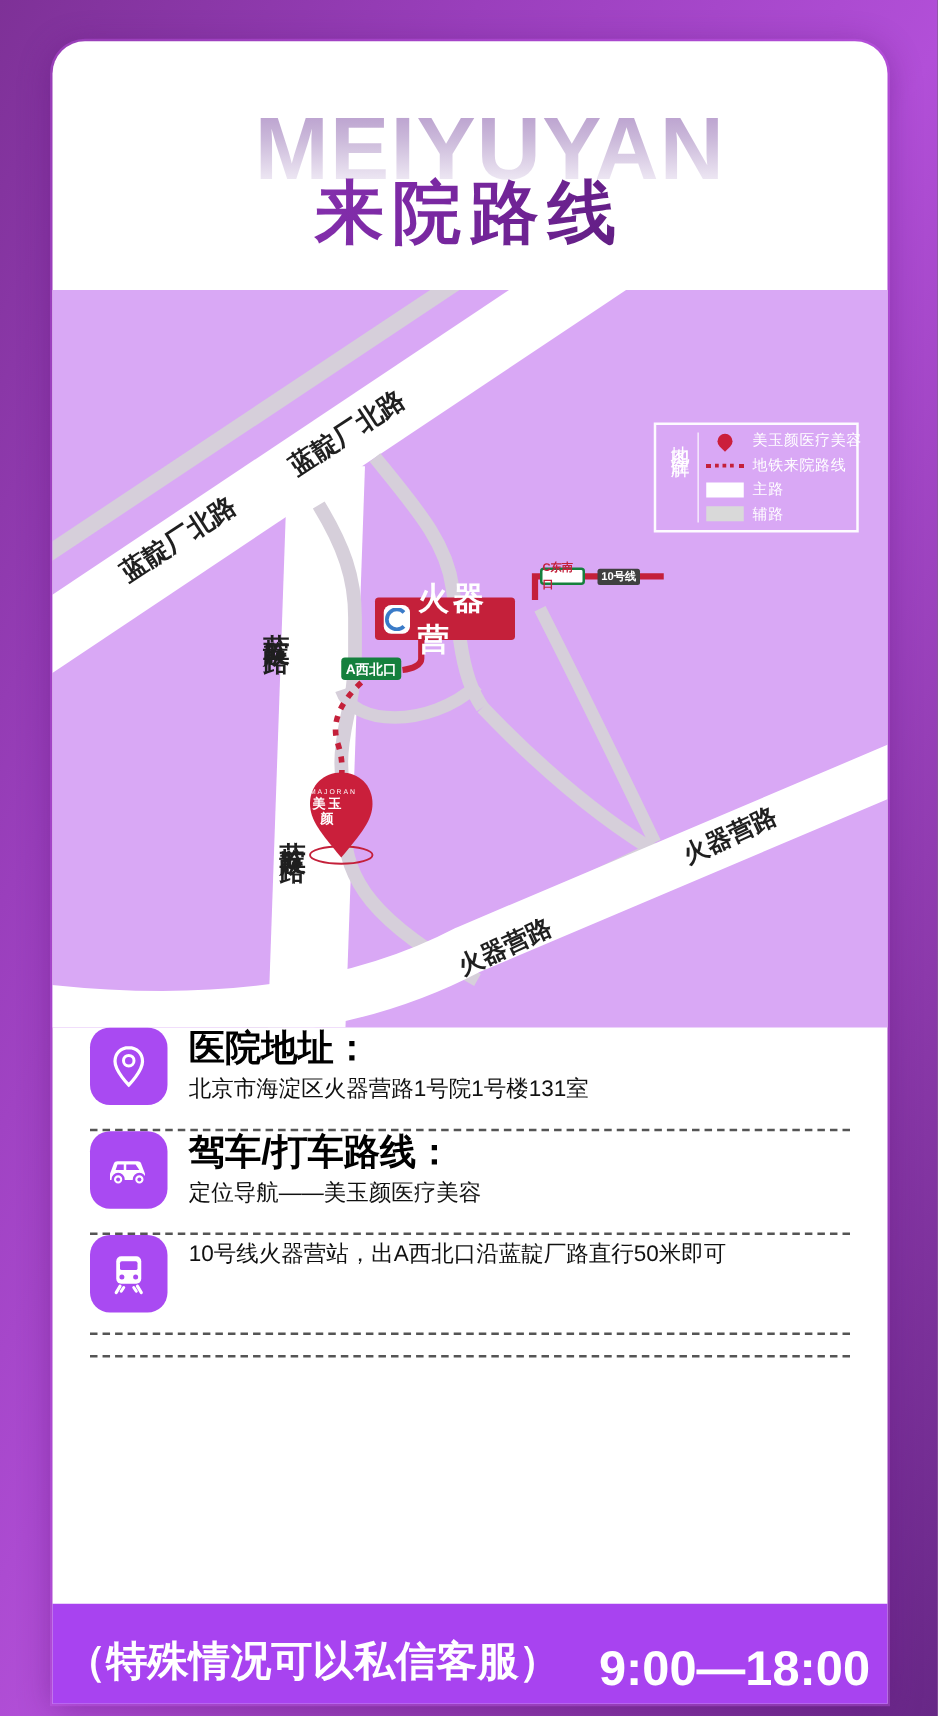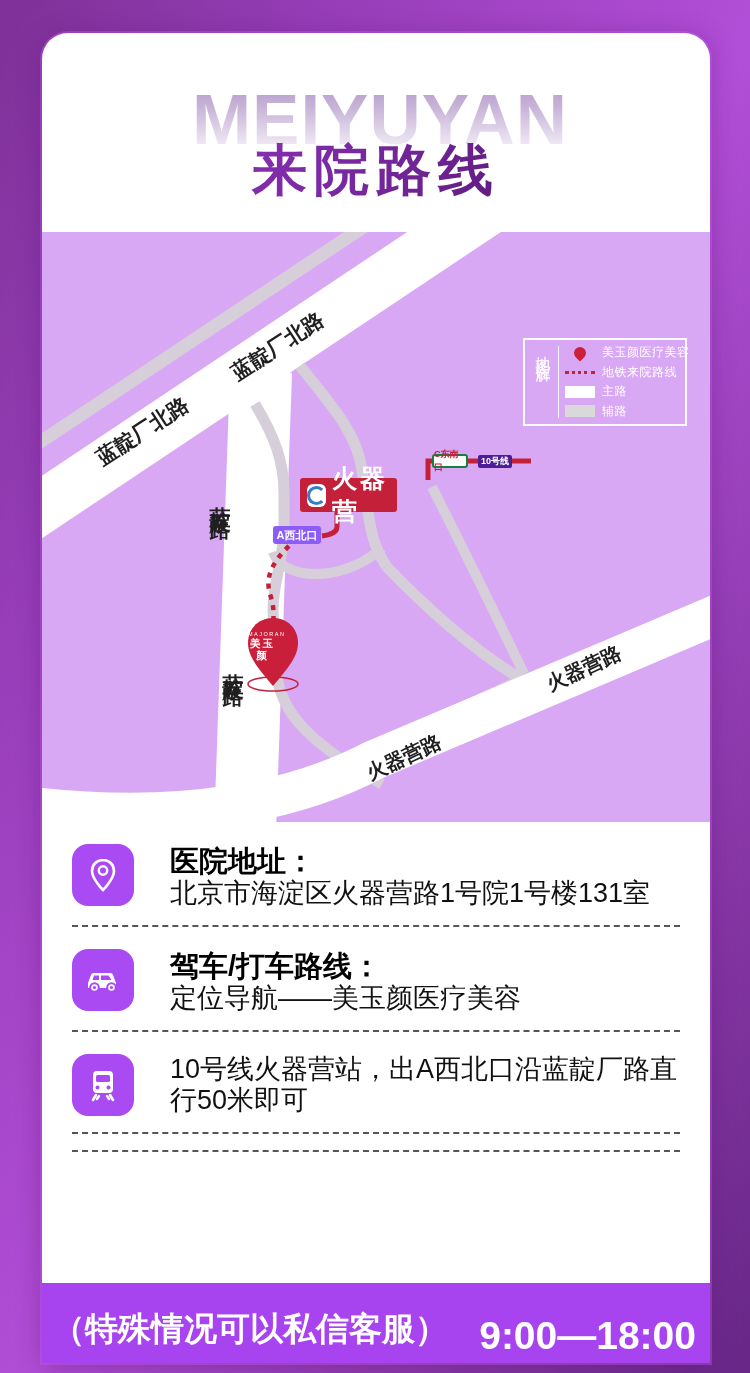--- a/index.html
+++ b/index.html
@@ -4,21 +4,21 @@
 <style>
   html,body{margin:0;padding:0;background:#5e2178;}
   .page{position:relative;width:750px;height:1373px;overflow:hidden;
         font-family:"Liberation Sans","DejaVu Sans",sans-serif;
         background:linear-gradient(118deg,#7e3197 0%,#9a3fbc 26%,#b24fd8 52%,#8c39ab 78%,#672786 100%);}
   .card{position:absolute;left:42px;top:33px;width:668px;height:1330px;background:#ffffff;
         border-radius:26px 26px 0 0;
         box-shadow:0 0 0 2px rgba(205,95,245,.35),0 4px 26px rgba(90,20,120,.45);}
   
   .header{position:relative;height:199px;}
-  .watermark{position:absolute;top:46px;left:4px;width:100%;text-align:center;
+  .watermark{position:absolute;top:46px;left:16px;width:100%;text-align:center;
         font-size:71px;font-weight:800;letter-spacing:1px;
         background:linear-gradient(180deg,#b193c8 0%,#cbb9da 40%,#f4f0f8 88%);
         -webkit-background-clip:text;background-clip:text;color:transparent;}
   .page-title{position:absolute;top:101px;left:0;width:100%;text-align:center;
         font-size:55px;font-weight:900;letter-spacing:7px;
         background:linear-gradient(115deg,#9a3ec4 0%,#7a28a2 45%,#41105a 100%);
         -webkit-background-clip:text;background-clip:text;color:transparent;font-family:Liberation Mono, monospace;}
   
   .map{position:relative;width:668px;height:590px;background:#d9a8f5;overflow:hidden;}
   .map svg{position:absolute;left:0;top:0;}
@@ -32,42 +32,42 @@
   .legend-divider{width:0;border-left:1.5px solid rgba(255,255,255,.9);margin:6px 6px 6px 4px;}
   .legend-items{display:flex;flex-direction:column;justify-content:space-around;padding:3px 0;flex:1;}
   .legend-row{display:flex;align-items:center;height:19px;}
   .legend-swatch{width:30px;margin-right:7px;display:flex;justify-content:center;align-items:center;}
   .legend-label{font-size:12px;letter-spacing:.5px;white-space:nowrap;}
   .lg-pin{width:12px;height:12px;background:#cb1f3b;border-radius:50% 50% 0 50%;transform:rotate(45deg);}
   .lg-dot{width:30px;border-top:3px dotted #c4203a;}
   .lg-main{width:30px;height:12px;background:#ffffff;}
   .lg-side{width:30px;height:12px;background:#d9d9d9;}
   
-  .station{position:absolute;left:258px;top:246px;width:97px;height:34px;background:#c4203a;border-radius:3px;
+  .station{position:absolute;left:258px;top:246px;width:112px;height:34px;background:#c4203a;border-radius:3px;
            display:flex;align-items:center;padding-left:7px;box-sizing:border-box;}
   .station-logo{width:23px;height:23px;background:#fff;border-radius:6px;display:flex;align-items:center;justify-content:center;}
   .station-logo i{display:block;width:13px;height:13px;border:3px solid #3a7bc8;border-radius:50%;border-right-color:transparent;}
   .station-name{color:#fff;font-size:25px;font-weight:700;letter-spacing:3px;margin-left:6px;}
   .exit-c{position:absolute;left:390px;top:222px;width:36px;height:14px;background:#fff;border:2px solid #15803d;
           border-radius:3px;color:#c4203a;font-size:9px;font-weight:700;display:flex;align-items:center;justify-content:center;box-sizing:border-box;}
-  .line10{position:absolute;left:436px;top:223px;width:34px;height:13px;background:#4c1d95;border-radius:2px;
+  .line10{position:absolute;left:436px;top:223px;width:34px;height:13px;background:#404040;border-radius:2px;
           color:#fff;font-size:9px;font-weight:700;display:flex;align-items:center;justify-content:center;}
-  .exit-a{position:absolute;left:231px;top:294px;width:48px;height:18px;background:#8b5cf6;border-radius:3px;
+  .exit-a{position:absolute;left:231px;top:294px;width:48px;height:18px;background:#15803d;border-radius:3px;
           color:#fff;font-size:11px;font-weight:700;display:flex;align-items:center;justify-content:center;}
   .pin-text{position:absolute;left:206px;top:399px;width:29px;text-align:center;color:#fff;line-height:1.15;}
   .pin-en{font-size:5.5px;letter-spacing:1.5px;}
   .pin-cn{font-size:10.5px;letter-spacing:2px;font-weight:600;}
   
   .sections{padding:0 30px;}
-  .section{display:flex;margin-top:22px;gap:19px;}
+  .section{display:flex;}
   .icon-tile{flex:0 0 62px;width:62px;height:62px;background:#a94af2;border-radius:16px;
              display:flex;align-items:center;justify-content:center;}
   .sec-text{margin-left:17px;}
   .sec-title{font-size:29px;line-height:34px;font-weight:700;color:#000;}
-  .sec-line{font-size:27px;line-height:31px;color:#111;}
+  .sec-line{font-size:18px;line-height:31px;color:#111;}
   .divider{border-top:2px dashed #555;margin-top:16px;}
   
   .footerbar{position:absolute;left:0;bottom:0;width:100%;height:80px;background:#a843f0;
              display:flex;align-items:flex-end;box-sizing:border-box;padding:0 14px 8px 10px;color:#fff;}
   .foot-note{font-size:33px;font-weight:700;white-space:nowrap;margin-bottom:3px;}
   .foot-right{margin-left:auto;text-align:left;}
   .hours-label{font-size:21px;font-weight:700;margin-bottom:2px;}
   .hours{font-size:39px;font-weight:700;line-height:1;white-space:nowrap;}
 </style>
 </head>

